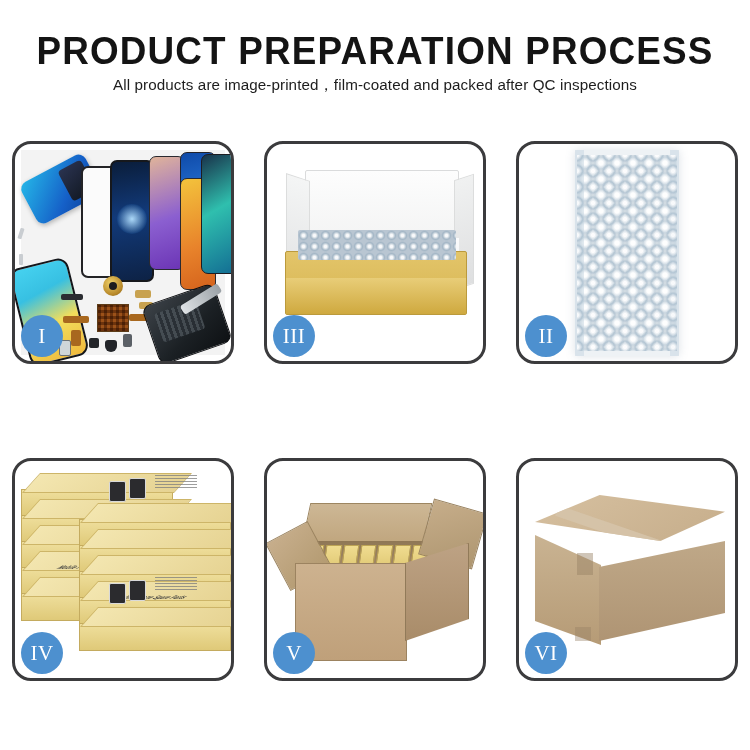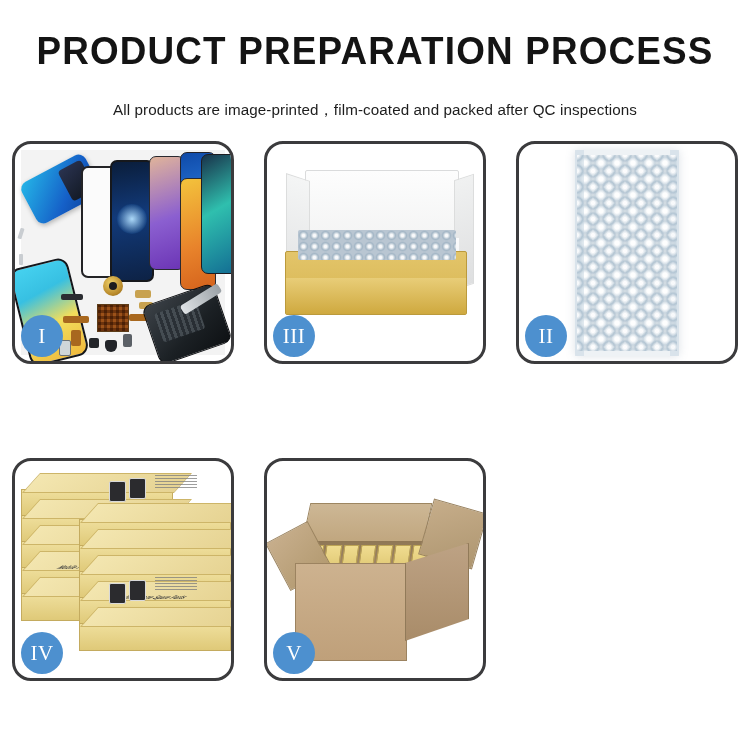--- a/index.html
+++ b/index.html
@@ -12,21 +12,21 @@
 
   
   .header{padding-top:32px;text-align:center;}
   .title{
     font-size:38px;font-weight:bold;color:#141414;
     letter-spacing:1.2px;line-height:1;
     transform:scaleX(0.97);
     font-family:"Liberation Sans",sans-serif;
   }
   .subtitle{
-    margin-top:30px;font-size:15.2px;color:#1d1d1d;
+    margin-top:5px;font-size:15.2px;color:#1d1d1d;
     font-weight:normal;letter-spacing:0.1px;
   }
 
   
   .grid{
     position:absolute;left:12px;top:141px;
     width:726px;height:540px;
     display:grid;
     grid-template-columns:repeat(3,222px);
     grid-template-rows:repeat(2,223px);
@@ -339,15 +339,29 @@
           </div>
           <div class="c-flapL"></div>
           <div class="c-flapR"></div>
           <div class="c-front"></div>
           <div class="c-side"></div>
         </div>
       </div>
       <div class="badge">V</div>
     </div>
 
+    <div class="panel">
+      <div class="stage">
+        <div class="sealed">
+          <div class="v-top">
+            <div class="v-tape"></div>
+          </div>
+          <div class="v-left"></div>
+          <div class="v-right"></div>
+          <div class="v-tab1"></div>
+          <div class="v-tab2"></div>
+        </div>
+      </div>
+      <div class="badge">VI</div>
+    </div>
 
   </div>
 </div>
 
 </body></html>

